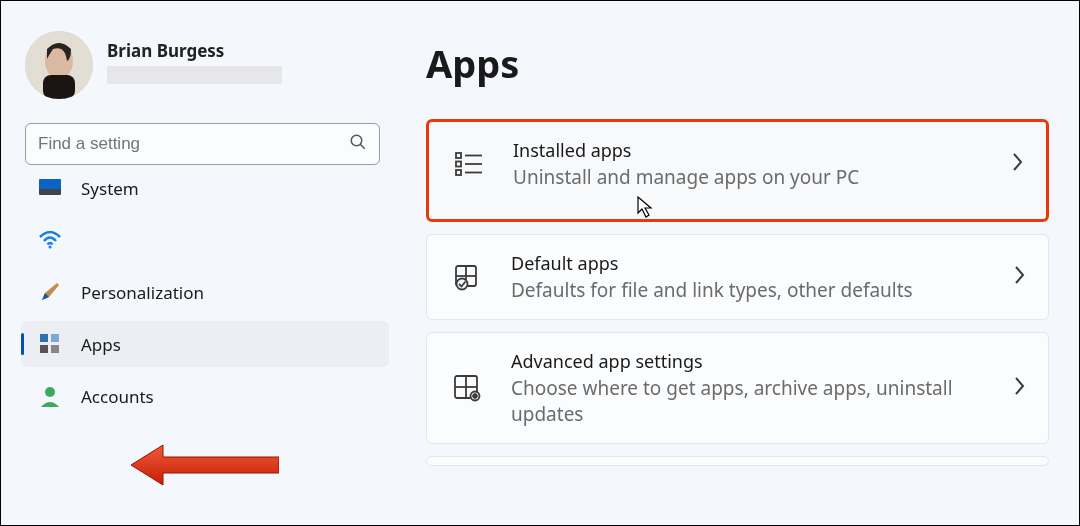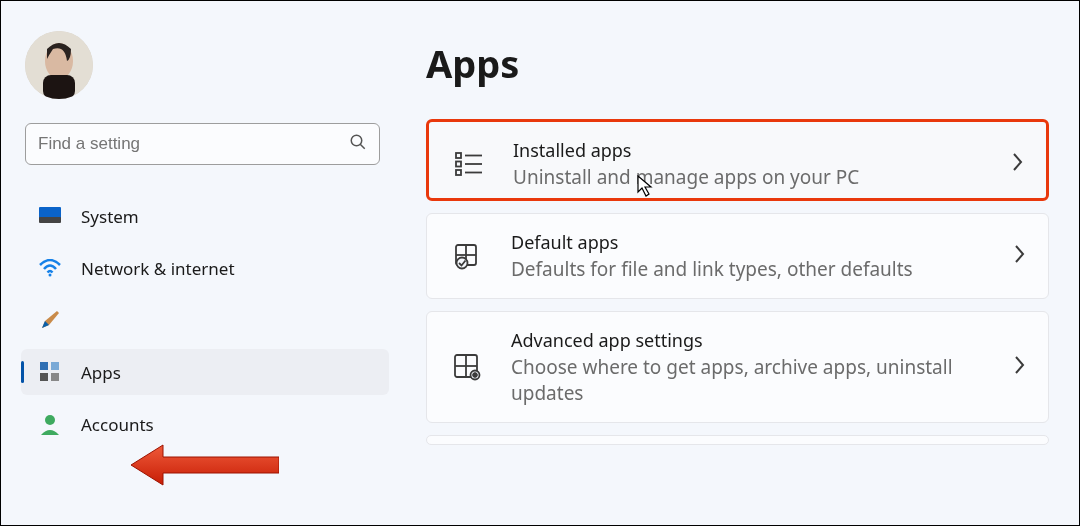--- a/index.html
+++ b/index.html
@@ -46,21 +46,20 @@
 
   .search {
     width: 355px;
     border: 1px solid #9d9d9d;
     border-radius: 6px;
     height: 42px;
     display: flex;
     align-items: center;
     padding: 0 12px;
     background: #fbfcfe;
-    margin-bottom: 28px;
     margin-left: 4px;
   }
   .search input {
     border: none; background: transparent;
     font-size: 17px; color: #555; flex: 1;
     outline: none;
   }
   .search .mag { color: #555; }
 
   .nav { display: flex; flex-direction: column; }
@@ -104,21 +103,21 @@
     display: flex;
     align-items: center;
     padding: 16px 22px;
     margin-bottom: 12px;
     cursor: pointer;
     position: relative;
   }
   .card.highlight {
     border: 3px solid #e9380c;
     background: #f8f9fb;
-    padding-bottom: 8px;
+    padding-bottom: 29px;
   }
   .card-icon {
     width: 36px; height: 36px;
     margin-right: 26px;
     flex-shrink: 0;
     display:flex; align-items:center; justify-content:center;
     color:#3b3b3b;
   }
   .card-text { flex: 1; }
   .card-title { font-size: 18px; font-weight: 400; color: #1a1a1a; }
@@ -147,20 +146,24 @@
 
     <div class="profile">
       <span class="avatar">
         <svg viewBox="0 0 68 68" width="68" height="68">
           <circle cx="34" cy="34" r="34" fill="#e3ded4"></circle>
           <path d="M34 12 C42 12 48 20 48 30 C48 40 42 48 34 48 C26 48 20 40 20 30 C20 20 26 12 34 12 Z" fill="#d9b9a2"></path>
           <path d="M22 18 Q34 6 46 18 Q46 28 42 30 Q40 14 28 18 Q24 24 22 28 Z" fill="#2a2320"></path>
           <rect x="18" y="44" width="32" height="24" rx="8" fill="#1c1412"></rect>
         </svg>
       </span>
+      <div class="name-block">
+        <div class="username">Brian Burgess</div>
+        <div class="email-redact"></div>
+      </div>
     </div>
 
     <div class="search">
       <input type="text" placeholder="Find a setting" style="">
       <span class="mag">
         <svg width="18" height="18" viewBox="0 0 24 24" fill="none" stroke="currentColor" stroke-width="2">
           <circle cx="10" cy="10" r="7"></circle>
             <line x1="21" y1="21" x2="15" y2="15"></line>
         </svg>
       </span>
@@ -181,30 +184,30 @@
 
       <div class="nav-item">
         <span class="nav-icon">
           <svg width="22" height="18" viewBox="0 0 22 18">
               <path d="M1 6 Q11 -4 21 6" stroke="#1581e8" stroke-width="2.5" fill="none"></path>
               <path d="M5 10 Q11 3 17 10" stroke="#1581e8" stroke-width="2.5" fill="none"></path>
               <path d="M8.5 13.5 Q11 10.5 13.5 13.5" stroke="#1581e8" stroke-width="2.5" fill="none"></path>
               <circle cx="11" cy="16" r="1.5" fill="#1581e8"></circle>
             </svg>
         </span>
-        <span class="nav-label">Network &amp; internet</span>
       </div>
 
       <div class="nav-item">
         <span class="nav-icon">
           <svg width="22" height="22" viewBox="0 0 22 22">
               <path d="M3 19 L6 12 L18 2 L20 4 L10 16 Z" fill="#c98b4a"></path>
               <path d="M3 19 L6 12 L10 16 Z" fill="#0a5fa8"></path>
             </svg>
         </span>
+        <span class="nav-label">Personalization</span>
       </div>
 
       <div class="nav-item selected">
         <span class="nav-icon">
           <svg width="22" height="22" viewBox="0 0 22 22">
               <rect x="1" y="1" width="8" height="8" fill="#2f6fb3"></rect>
               <rect x="12" y="1" width="8" height="8" fill="#7aa9d6"></rect>
               <rect x="1" y="12" width="8" height="8" fill="#555"></rect>
               <rect x="12" y="12" width="8" height="8" fill="#888"></rect>
             </svg>

